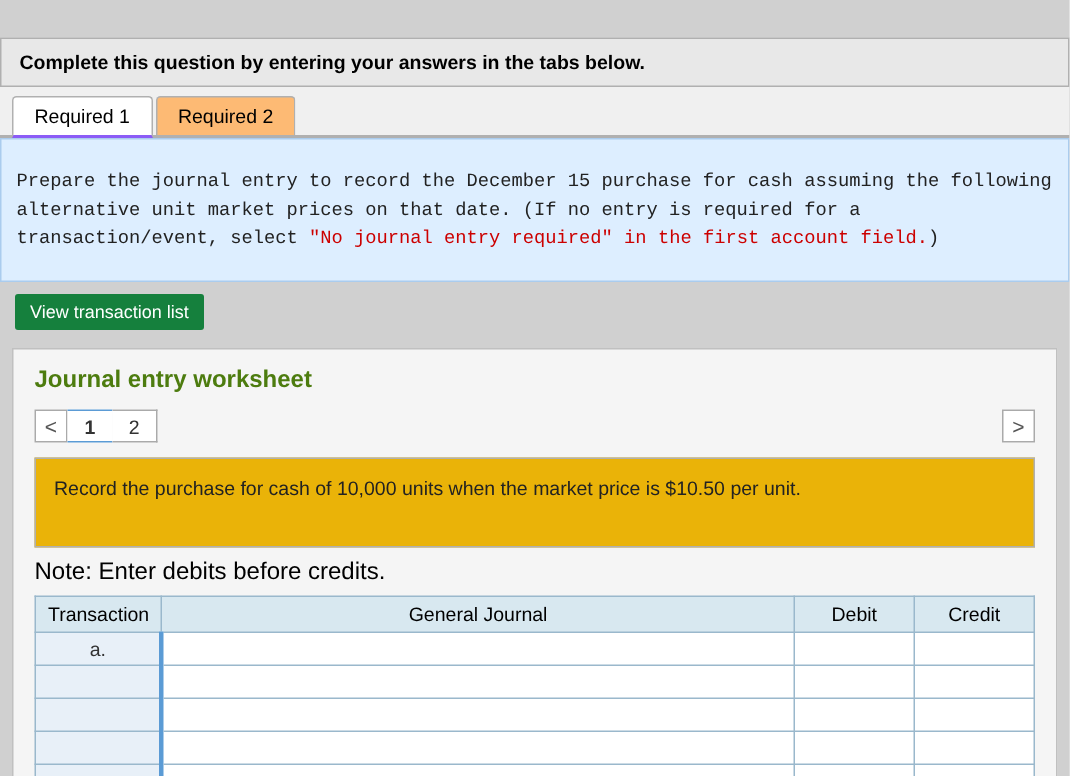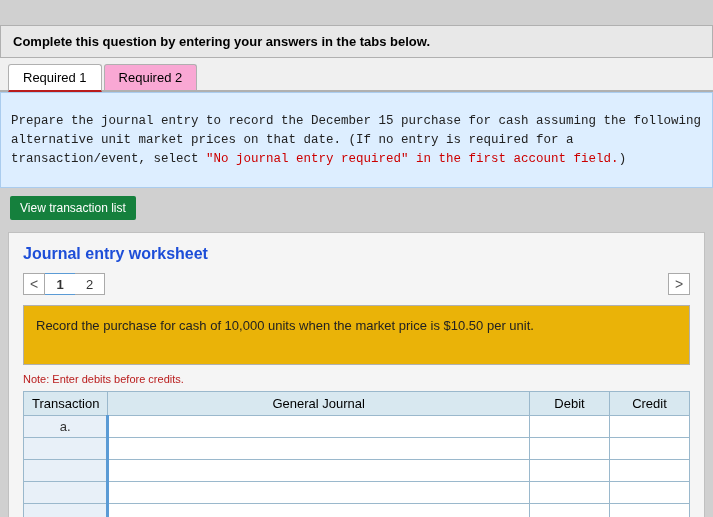--- a/index.html
+++ b/index.html
@@ -32,29 +32,29 @@
       padding: 6px 8px 0 8px;
       display: flex;
       gap: 2px;
       border-bottom: 2px solid #b0b0b0;
     }
 
     .tab {
       padding: 5px 14px;
       border: 1px solid #b0b0b0;
       border-bottom: none;
-      background: #f9a8d4;
+      background: #fdba74;
       cursor: pointer;
       font-size: 13px;
       border-radius: 3px 3px 0 0;
     }
 
     .tab.active {
       background: #ffffff;
-      border-bottom: 2px solid #b91c1c;
+      border-bottom: 2px solid #8b5cf6;
       margin-bottom: -2px;
       font-weight: normal;
     }
 
     
     .info-bar {
       background: #ddeeff;
       border: 1px solid #aaccee;
       padding: 19px 10px;
       font-size: 12.5px;
@@ -84,21 +84,21 @@
       background: #f5f5f5;
       margin: 4px 8px 8px 8px;
       border: 1px solid #c0c0c0;
       padding: 12px 14px;
     }
 
     .worksheet-title {
       font-size: 16px;
       font-weight: bold;
       margin-bottom: 10px;
-      color: #1d4ed8;
+      color: #4d7c0f;
     }
 
     
     .page-nav {
       display: flex;
       align-items: center;
       margin-bottom: 10px;
       gap: 0;
     }
 
@@ -154,22 +154,22 @@
       padding: 10px 12px;
       margin-bottom: 8px;
       font-size: 13px;
       line-height: 1.5;
       color: #222;
       min-height: 60px;
     }
 
     
     .note-text {
-      color: #b91c1c;
-      font-size: 11px;
+      color: #000000;
+      font-size: 16px;
       margin-bottom: 6px;
     }
 
     
     .journal-table {
       width: 100%;
       border-collapse: collapse;
       font-size: 13px;
     }
 

